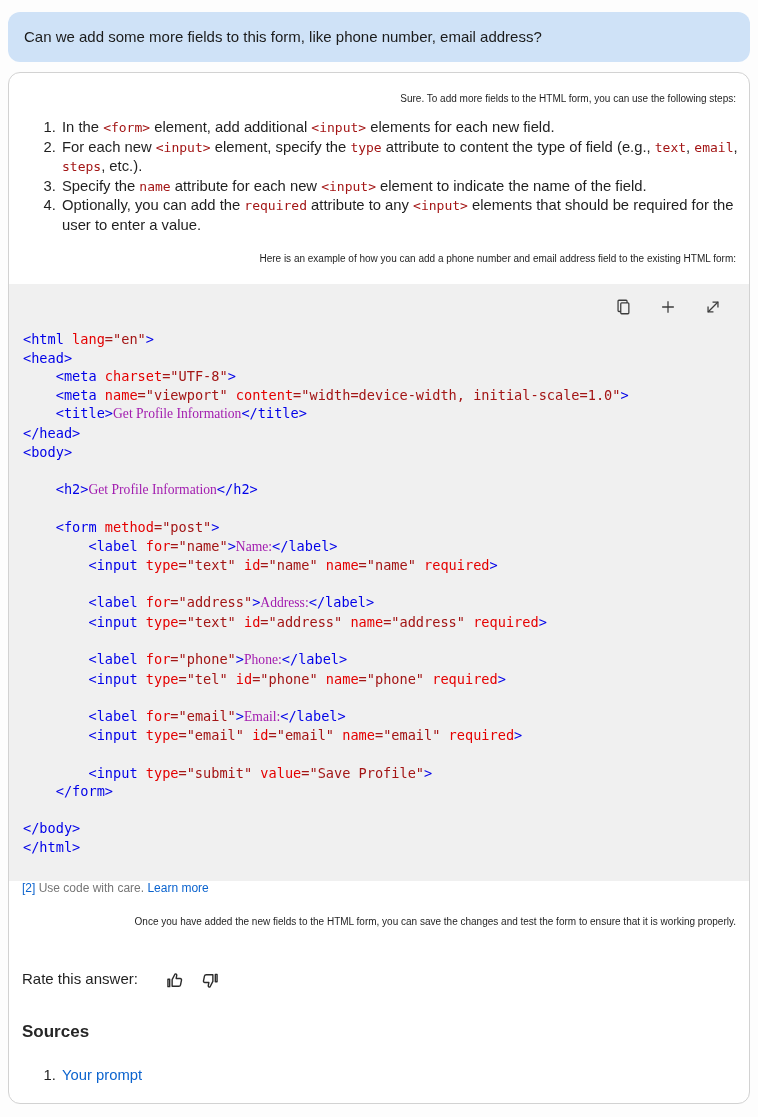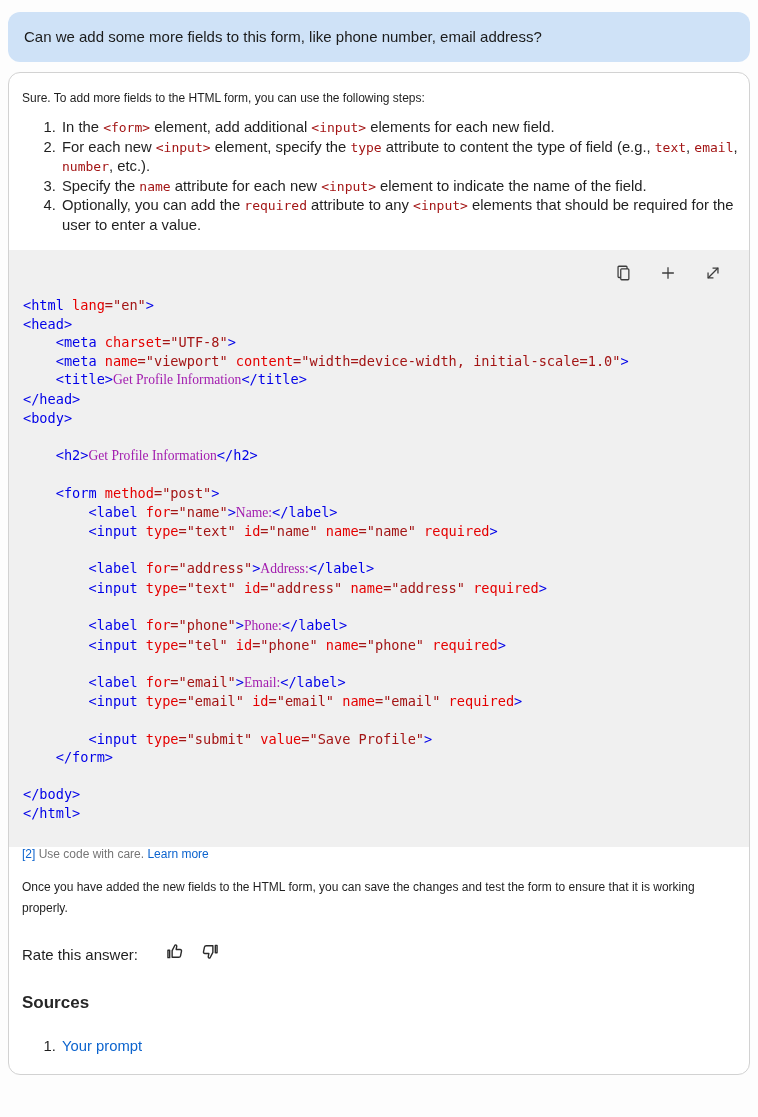--- a/index.html
+++ b/index.html
@@ -32,22 +32,23 @@
     background: #ffffff;
     border: 1px solid #d2d2d2;
     border-radius: 12px;
     overflow: hidden;
     padding-top: 15px;
     padding-bottom: 18px;
   }
   .pad { padding-left: 13px; padding-right: 13px; }
 
   .intro, .lead, .closing {
-    font-size: 12px;
+    font-size: 10px;
     line-height: 21px;
+    text-align: right;
   }
   ol.steps {
     margin: 9px 0 13px;
     padding-left: 51px;
     font-size: 14.8px;
     line-height: 19.5px;
   }
   ol.steps li { padding-left: 2px; }
   code.inline {
     font-family: "DejaVu Sans Mono", monospace;
@@ -94,21 +95,21 @@
   .tok-val  { color: var(--code-val,  #a31515); }
   .tok-txt  { color: #a21caf; font-family: Liberation Serif, serif; }
 
   
   .footnote { font-size: 12px; line-height: 15px; color: #767676; }
   .footnote .ref, .footnote a { color: var(--link, #0b63ce); text-decoration: none; cursor: pointer; }
 
   .closing { margin-top: 15px; }
 
   
-  .rate-row { margin-top: 22px; display: flex; align-items: flex-end; font-size: 15px; gap: 12px; }
+  .rate-row { margin-top: 38px; display: flex; align-items: flex-start; font-size: 15px; gap: 12px; }
   .rate-row .thumbs { display: flex; align-items: center; gap: 14px; margin-left: 14px; }
   .thumb-btn {
     background: none; border: none; cursor: pointer; padding: 0;
     color: #2b2b2b; width: 22px; height: 22px;
   }
   .thumb-btn svg { width: 21px; height: 21px; display: block; }
 
   
   .sources-heading { margin-top: 30px; font-size: 17px; font-weight: 700; color: #262626; }
   ol.sources { margin-top: 24px; padding-left: 51px; font-size: 14.8px; line-height: 19.5px; }
@@ -123,25 +124,26 @@
   <div class="user-bubble">
     <span>Can we add some more fields to this form, like phone number, email address?</span>
   </div>
 
   <div class="card">
 
     <p class="intro pad">Sure. To add more fields to the HTML form, you can use the following steps:</p>
 
     <ol class="steps">
         <li><span>In the </span><code class="inline">&lt;form&gt;</code><span> element, add additional </span><code class="inline">&lt;input&gt;</code><span> elements for each new field.</span></li>
-        <li><span>For each new </span><code class="inline">&lt;input&gt;</code><span> element, specify the </span><code class="inline">type</code><span> attribute to content the type of field (e.g., </span><code class="inline">text</code><span>, </span><code class="inline">email</code><span>, </span><code class="inline">number</code><span>, etc.).</span></li>
+        <li><span>For each new </span><code class="inline">&lt;input&gt;</code><span> element, specify the </span><code class="inline">type</code><span> attribute to content the type of field (e.g., </span><code class="inline">text</code><span>, </span><code class="inline">email</code><span>, </span><code class="inline">steps</code><span>, etc.).</span></li>
         <li><span>Specify the </span><code class="inline">name</code><span> attribute for each new </span><code class="inline">&lt;input&gt;</code><span> element to indicate the name of the field.</span></li>
         <li><span>Optionally, you can add the </span><code class="inline">required</code><span> attribute to any </span><code class="inline">&lt;input&gt;</code><span> elements that should be required for the user to enter a value.</span></li>
       </ol>
 
+    <p class="lead pad">Here is an example of how you can add a phone number and email address field to the existing HTML form:</p>
 
     <div class="code-block">
       <div class="code-toolbar">
         <button class="icon-btn" title="Copy">
           <span>
             <svg viewBox="0 0 20 20" fill="none" stroke="currentColor" stroke-width="1.4">
               <rect x="4.5" y="2.5" width="10" height="12.5" rx="1"></rect>
               <rect x="7.5" y="5.5" width="9" height="12" rx="1" fill="#f0f0f0"></rect>
             </svg>
           </span>

